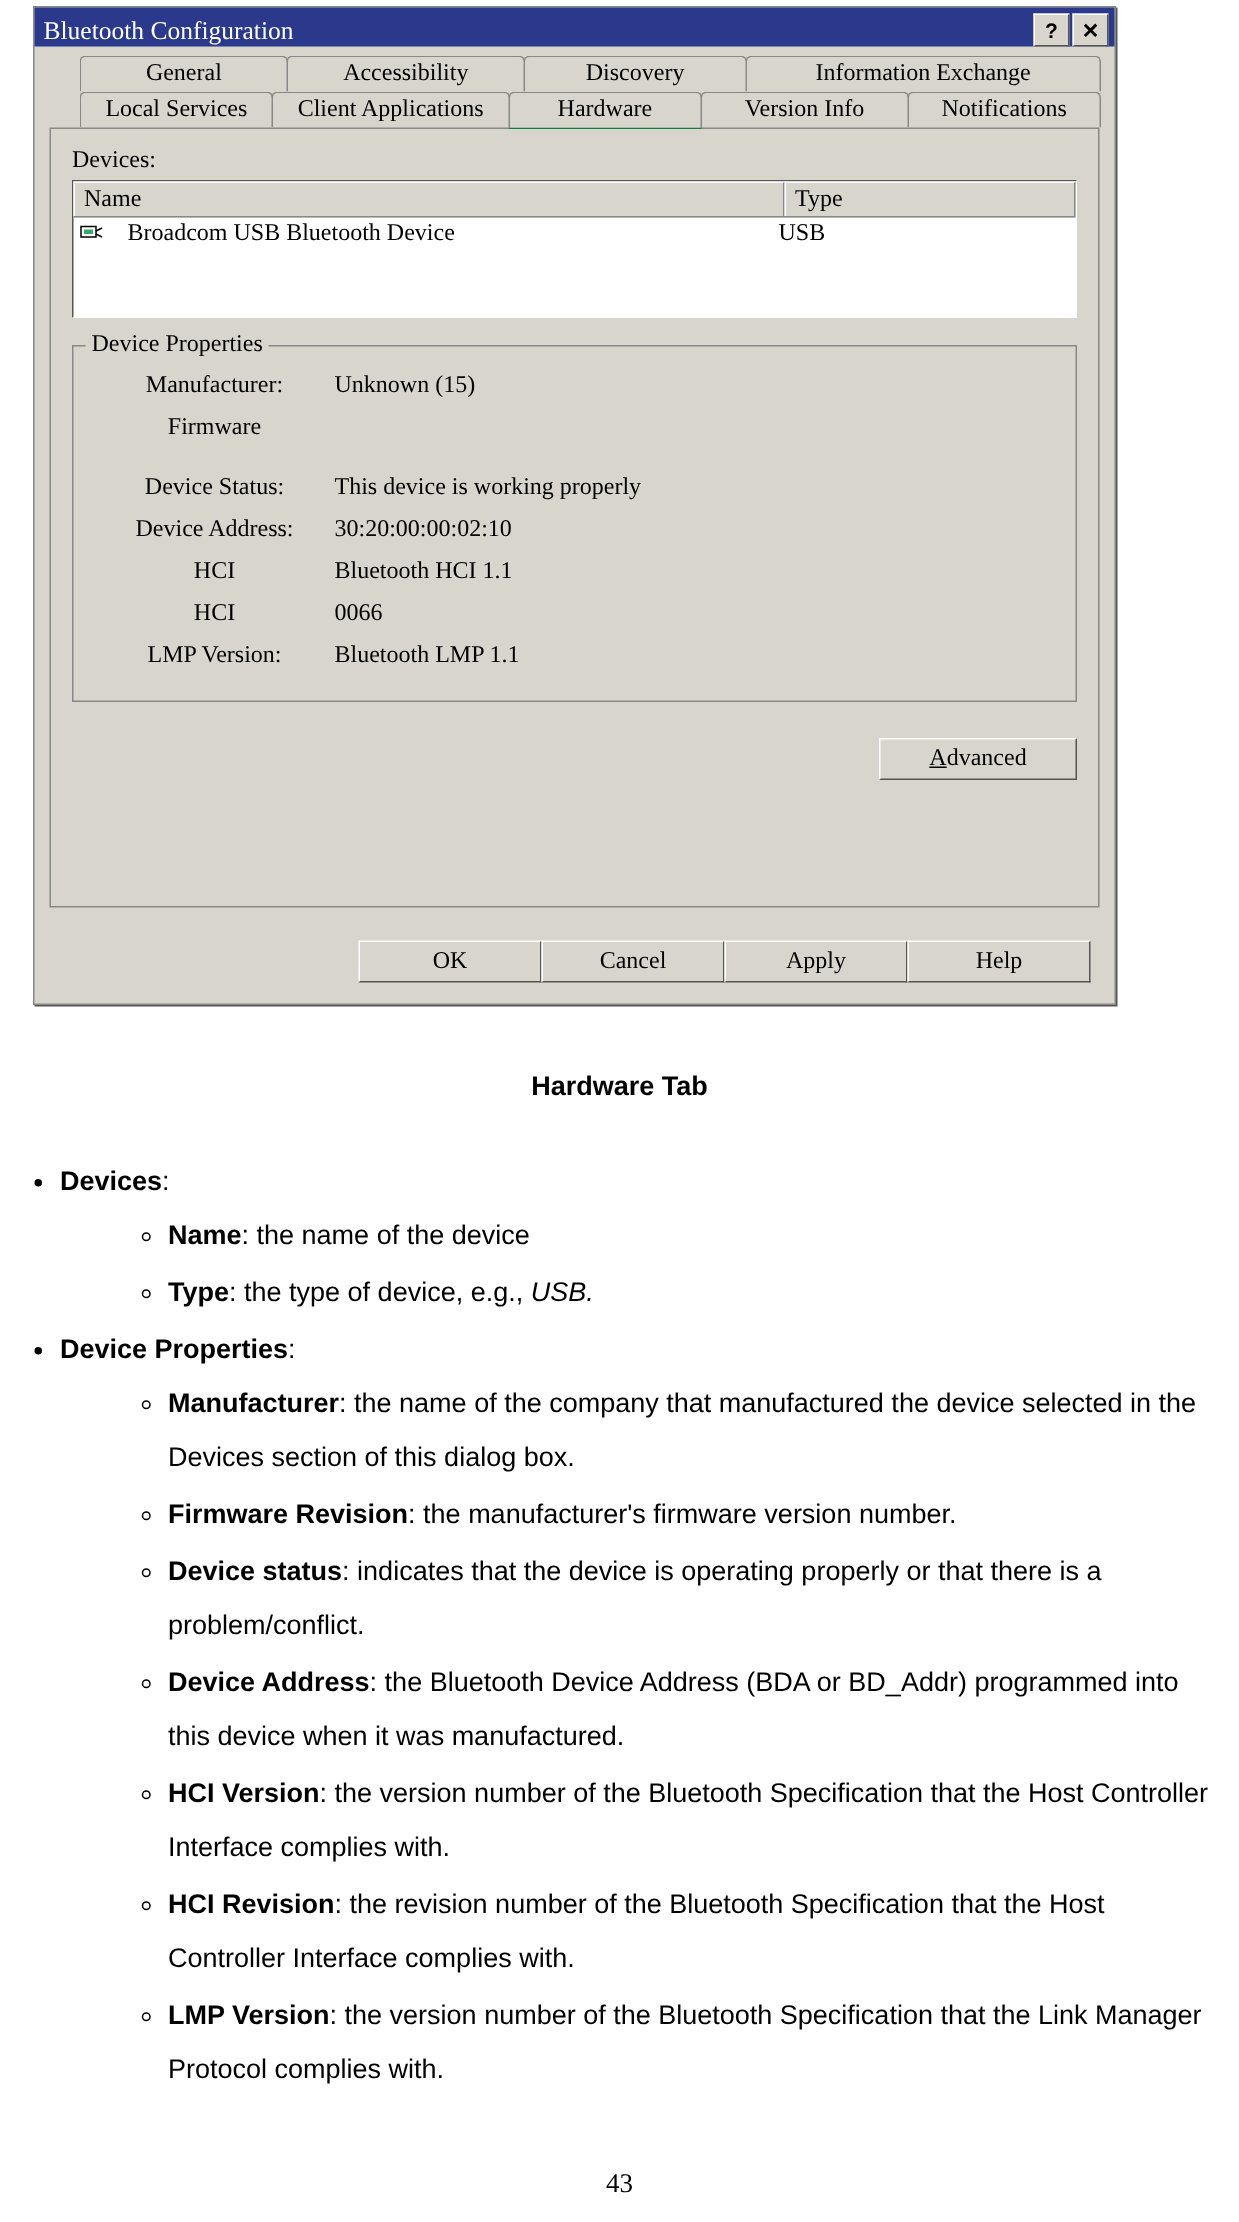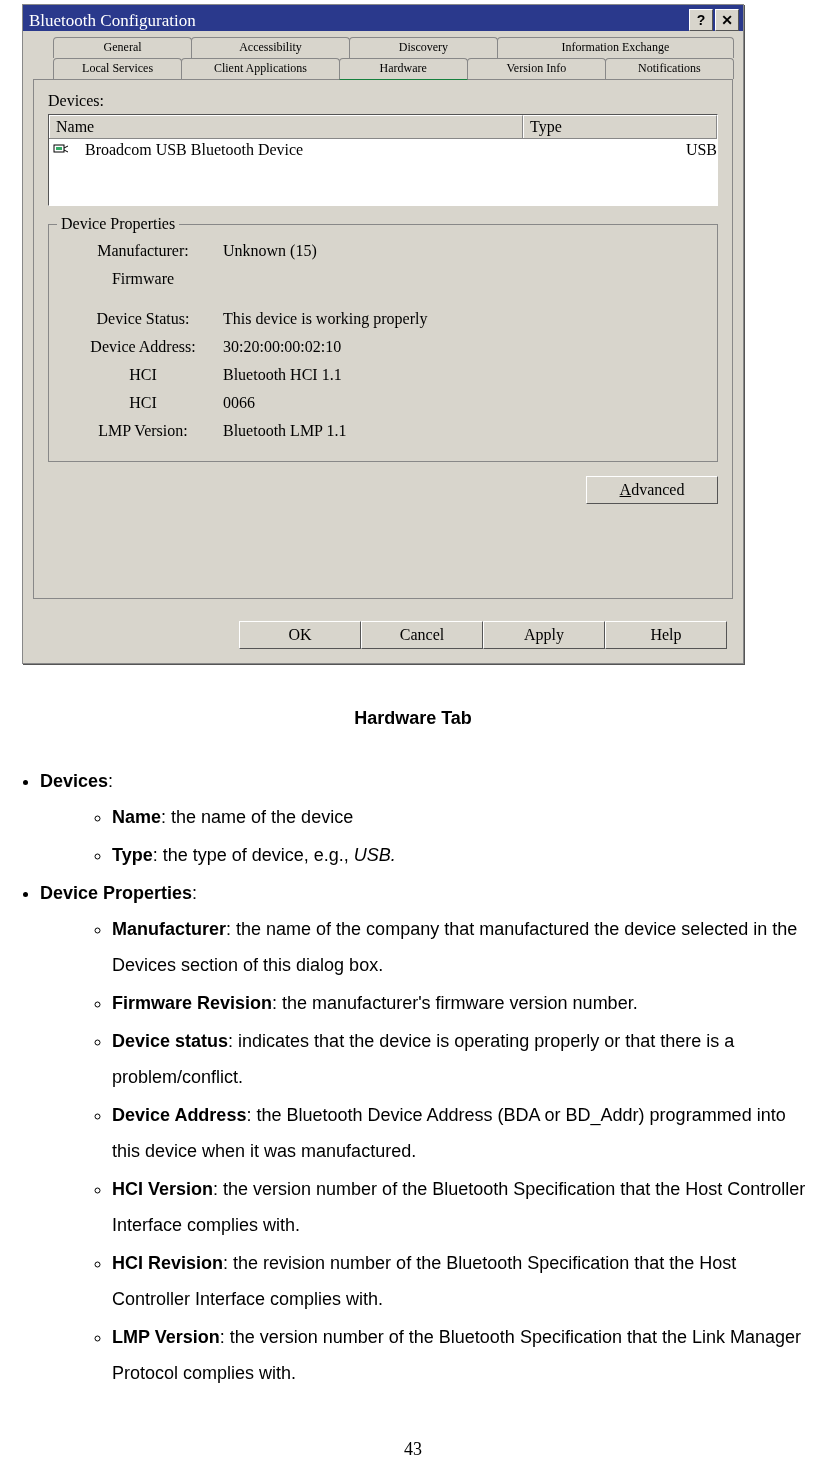--- a/index.html
+++ b/index.html
@@ -46,21 +46,21 @@
     align-items: center;
     justify-content: center;
     line-height: 1;
   }
   .dlg-body {
     padding: 6px 10px 12px 10px;
   }
   .tabs-row {
     display: flex;
     font-family: "Times New Roman", serif;
-    font-size: 12px;
+    font-size: 16px;
     padding-left: 20px;
   }
   .tab {
     border: 1px solid #888;
     border-top-left-radius: 4px;
     border-top-right-radius: 4px;
     background: #d8d5cc;
     padding: 2px 0 3px 0;
     text-align: center;
     border-bottom: none;
@@ -111,21 +111,21 @@
   .col-type { flex: 1; }
   .listrow {
     display: flex;
     padding: 2px 0;
   }
   .listrow .cell-name {
     flex: 0 0 460px;
     padding-left: 4px;
     display:flex;align-items:center;gap:16px;
   }
-  .listrow .cell-type { flex: 1; padding-left:6px;text-align:right;}
+  .listrow .cell-type { flex: 1; padding-left:6px;}
   .dev-icon {
     width:16px;height:14px;display:inline-block;
   }
   .dev-icon svg{display:block}
   .groupbox {
     border: 1px solid #888;
     margin-top: 18px;
     padding: 10px 14px 14px 14px;
     position: relative;
     font-family: "Times New Roman", serif;
@@ -147,21 +147,21 @@
   .btn {
     font-family: "Times New Roman", serif;
     font-size: 16px;
     background: #d8d5cc;
     border: 1px solid #555;
     border-top-color:#fff;border-left-color:#fff;
     padding: 4px 0;
     text-align: center;
   }
   .adv-row {
-    display:flex;justify-content:flex-end;margin-top:14px;
+    display:flex;justify-content:flex-end;margin-top:24px;
   }
   .adv-row .btn{width:130px}
   .dlg-buttons {
     display: flex;
     justify-content: flex-end;
     gap: 0;
     padding: 10px 16px 14px 0;
   }
   .dlg-buttons .btn { width: 120px; }
   .caption {

